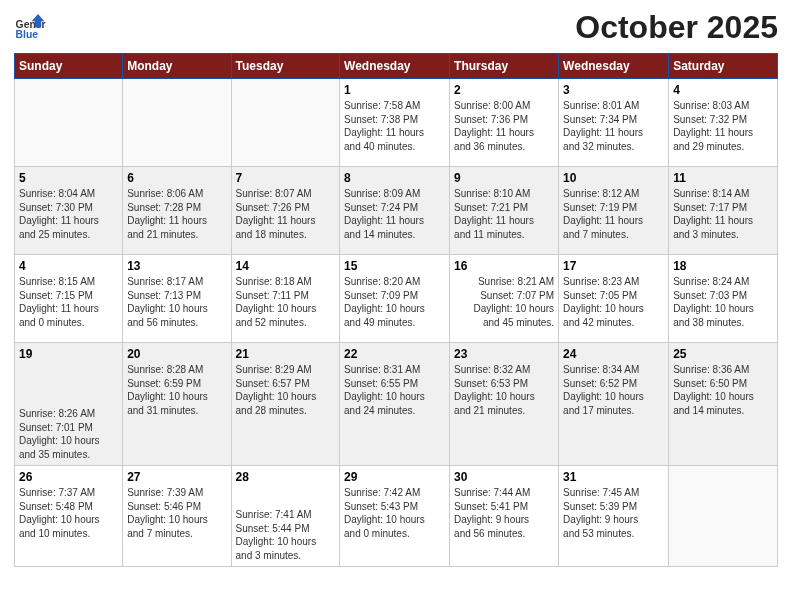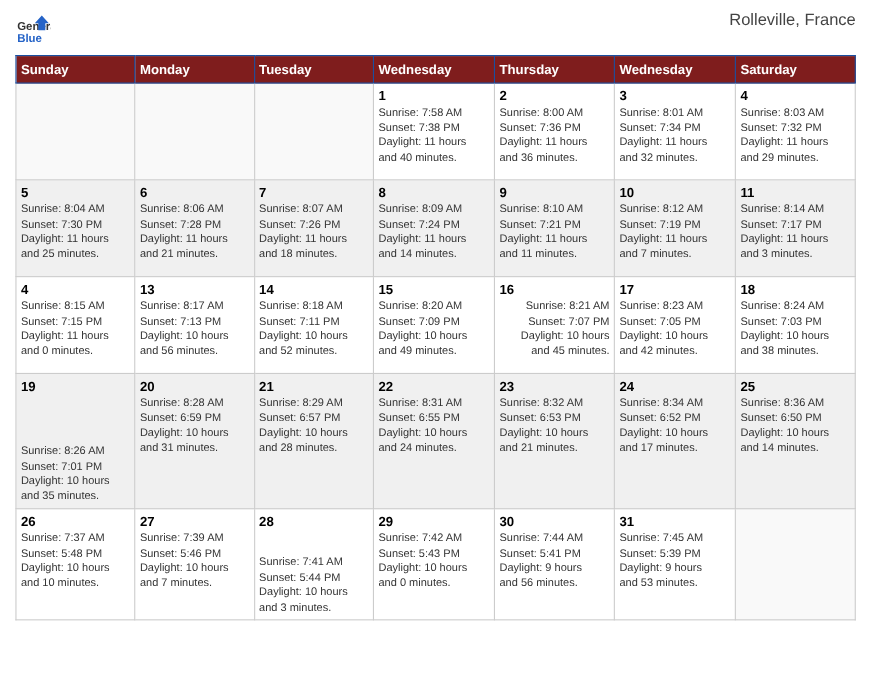--- a/index.html
+++ b/index.html
@@ -89,21 +89,21 @@
 <div class="container">
   <div class="header">
     <div class="logo">
       <svg class="logo-icon" viewBox="0 0 40 40" xmlns="http://www.w3.org/2000/svg">
         <text x="2" y="22" font-size="13" font-weight="bold" fill="#333">General</text>
         <text x="2" y="35" font-size="13" font-weight="bold" fill="#2563c7">Blue</text>
         <polygon points="30,5 38,14 34,14 34,22 26,22 26,14 22,14" fill="#2563c7"></polygon>
       </svg>
     </div>
     <div class="title-block">
-      <div class="subtitle">Rolleville, France</div>
+      <div class="month-title">October 2025</div>
     </div>
   </div>
 
   <table class="calendar">
     <thead>
       <tr>
         <th>Sunday</th>
         <th>Monday</th>
         <th>Tuesday</th>
         <th>Wednesday</th>

